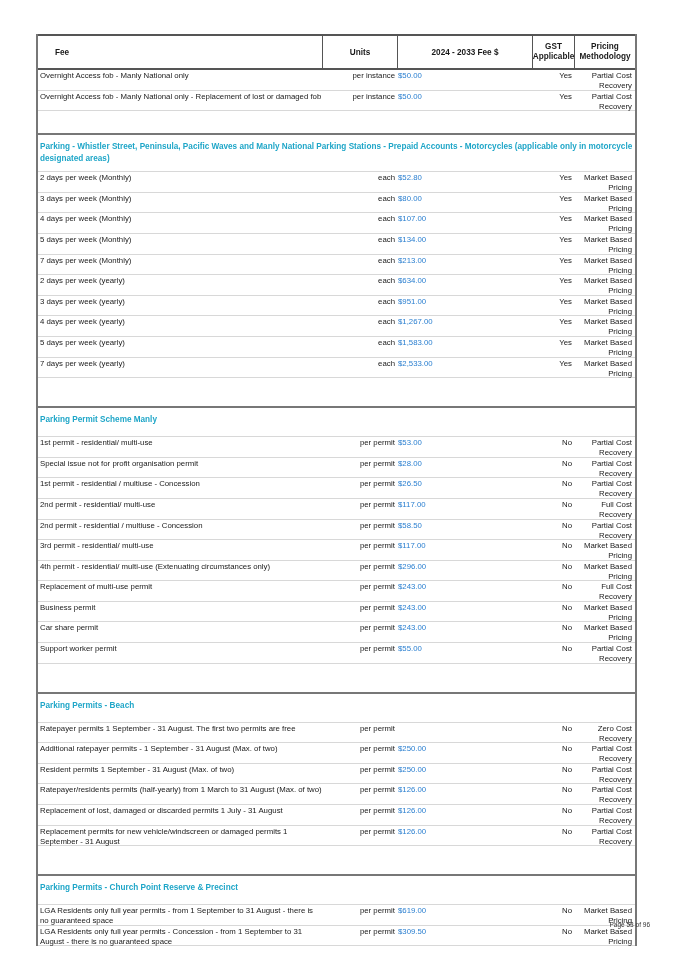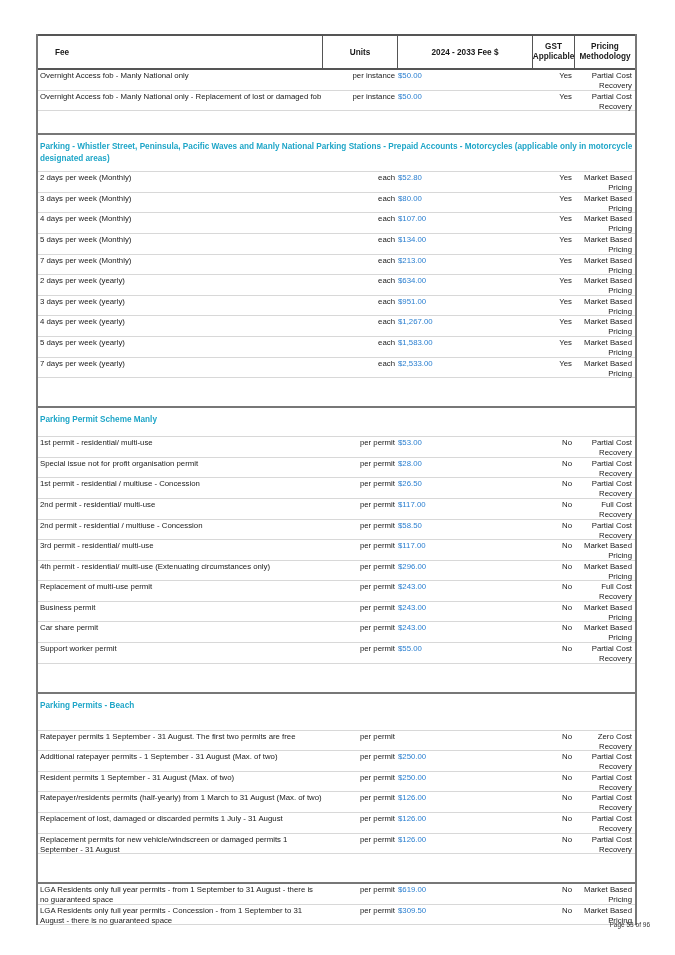--- a/index.html
+++ b/index.html
@@ -238,21 +238,21 @@
       </div>
       <div class="row">
         <div class="fee">Support worker permit</div>
         <div class="units">per permit</div>
         <div class="amt">$55.00</div>
         <div class="spacer"></div>
         <div class="gst">No</div>
         <div class="meth">Partial Cost Recovery</div>
       </div>
       <div class="gap" style="height: 28px;"></div>
-      <div class="section-title" style="height: 37px;">Parking Permits - Beach</div>
+      <div class="section-title" style="height: 29px;">Parking Permits - Beach</div>
       <div class="row">
         <div class="fee">Ratepayer permits 1 September - 31 August. The first two permits are free</div>
         <div class="units">per permit</div>
         <div class="amt"></div>
         <div class="spacer"></div>
         <div class="gst">No</div>
         <div class="meth">Zero Cost Recovery</div>
       </div>
       <div class="row">
         <div class="fee">Additional ratepayer permits - 1 September - 31 August (Max. of two)</div>
@@ -288,20 +288,21 @@
       </div>
       <div class="row">
         <div class="fee">Replacement permits for new vehicle/windscreen or damaged permits 1 September - 31 August</div>
         <div class="units">per permit</div>
         <div class="amt">$126.00</div>
         <div class="spacer"></div>
         <div class="gst">No</div>
         <div class="meth">Partial Cost Recovery</div>
       </div>
       <div class="gap" style="height: 28px;"></div>
+      <div class="section-title" style="height: 29px;">Parking Permits - Church Point Reserve &amp; Precinct</div>
       <div class="row">
         <div class="fee">LGA Residents only full year permits - from 1 September to 31 August - there is no guaranteed space</div>
         <div class="units">per permit</div>
         <div class="amt">$619.00</div>
         <div class="spacer"></div>
         <div class="gst">No</div>
         <div class="meth">Market Based Pricing</div>
       </div>
       <div class="row">
         <div class="fee">LGA Residents only full year permits - Concession - from 1 September to 31 August - there is no guaranteed space</div>

